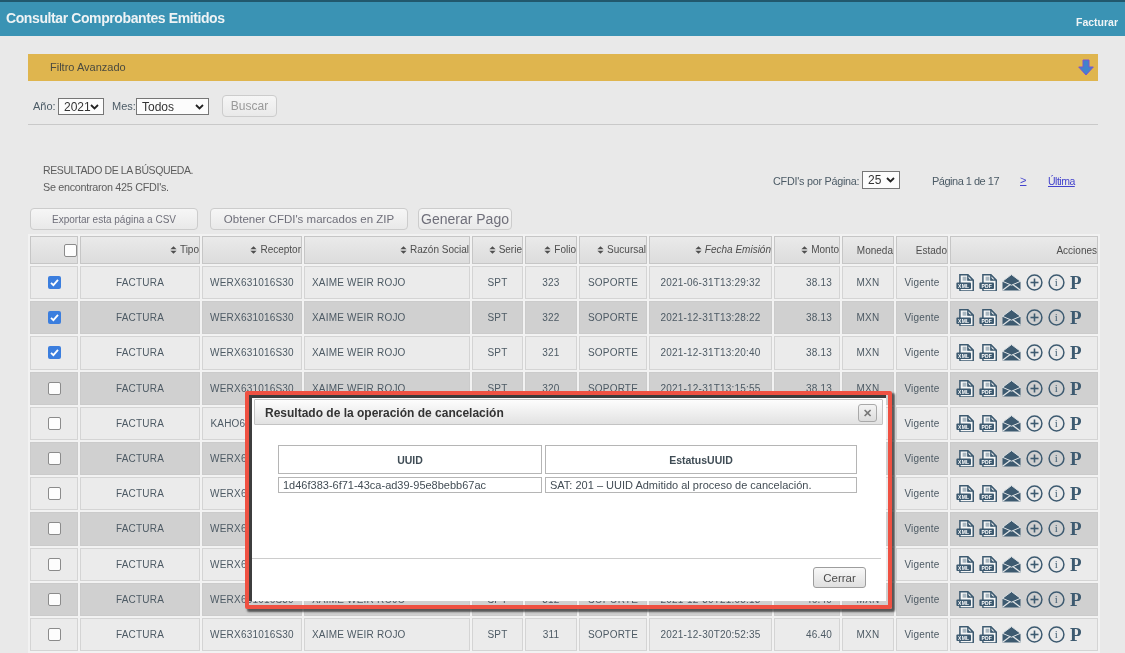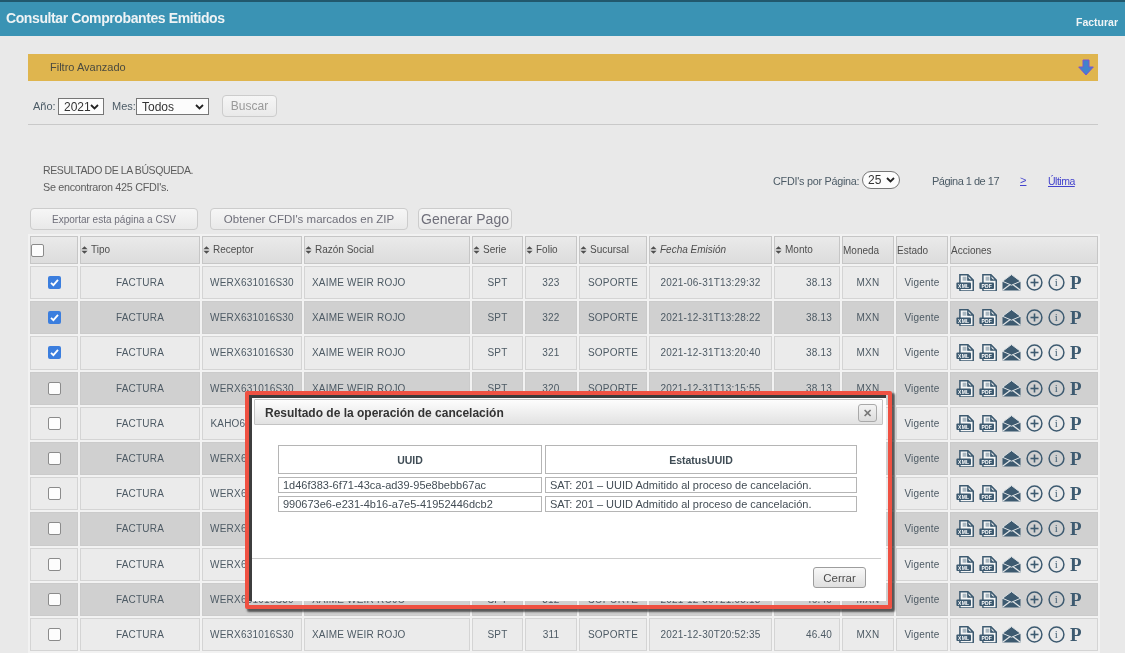--- a/index.html
+++ b/index.html
@@ -27,34 +27,34 @@
 
 .divider { position:absolute; left:28px; top:124px; width:1070px; height:1px; background:#c9c9c9; }
 
 
 .res1 { position:absolute; left:43px; top:164px; font-size:10.5px; letter-spacing:-0.4px; color:#5d5d5d; }
 .res2 { position:absolute; left:43px; top:181px; font-size:10.8px; letter-spacing:-0.3px; color:#5d5d5d; }
 
 
 .pag { position:absolute; left:0; top:0; width:1125px; height:0; font-size:10.8px; color:#4c5b66; }
 .pag .t1 { position:absolute; left:773px; top:175px; letter-spacing:-0.25px; }
-.pag .selpp { position:absolute; left:862px; top:171px; width:38px; height:18px;border-radius:9px; }
+.pag .selpp { position:absolute; left:862px; top:171px; width:38px; height:18px; }
 .pag .t2 { position:absolute; left:932px; top:175px; font-size:11px; letter-spacing:-0.5px; }
 .pag a { color:#4443cd; }
 .pag .n { position:absolute; left:1020px; top:174px; font-size:11px; }
 .pag .u { position:absolute; left:1048px; top:175px; font-size:10.5px; letter-spacing:-0.5px; }
 
 
 #b1 { position:absolute; left:30px; top:208px; width:168px; height:22px; font-size:10px; line-height:21px; color:#6f6f7a;text-align:center; }
 #b2 { position:absolute; left:210px; top:208px; width:198px; height:22px; font-size:11.5px; line-height:21px; color:#6f6f7a; }
 #b3 { position:absolute; left:418px; top:208px; width:94px; height:22px; font-size:14px; line-height:21px; color:#6f6f7a; }
 
 
 table.main { position:absolute; left:28px; top:234px; border-collapse:separate; border-spacing:2px; background:#f2f2f2; table-layout:fixed; }
-table.main th { height:28px; background:linear-gradient(#eaeaea,#dcdcdc); border:1px solid #c6c6c6; font-size:10px; font-weight:normal; color:#4e4e4e; text-align:left; vertical-align:middle; }
+table.main th { height:28px; background:linear-gradient(#eaeaea,#dcdcdc); border:1px solid #c6c6c6; font-size:10px; font-weight:normal; color:#4e4e4e; text-align:right; vertical-align:middle; }
 table.main td { height:33.2px; font-size:10px; color:#4d5a64; text-align:center; vertical-align:middle; letter-spacing:0.2px; }
 tr.lt td { background:#ebebeb; border:1px solid #d4d4d4; }
 tr.dk td { background:#d0d0d0; border:1px solid #cbcbcb; }
 table.main td.rz { text-align:left; padding-left:7px; }
 table.main td.mo { text-align:right; padding-right:7px; }
 .sa { display:inline-block; vertical-align:-1px; margin-right:3px; }
 .icons { display:flex; align-items:center; justify-content:center; gap:5px; padding-right:10px; }
 .icons .p { font-family:"Liberation Serif", serif; font-weight:bold; font-size:19px; color:#3d5a70; line-height:17px; }
 .cb { display:inline-block; width:13px; height:13px; border:1px solid #8b8b8b; border-radius:2px; background:#fdfdfd; vertical-align:middle; }
 .cbc { display:inline-block; width:13px; height:13px; border-radius:2px; background:#3b7ede; vertical-align:middle; }
@@ -743,22 +743,18 @@
         </colgroup>
       <tbody>
           <tr>
             <th>UUID</th>
             <th>EstatusUUID</th>
           </tr>
       <tr>
             <td>1d46f383-6f71-43ca-ad39-95e8bebb67ac</td>
             <td>SAT: 201 – UUID Admitido al proceso de cancelación.</td>
           </tr>
-      <tr>
-            <td>990673e6-e231-4b16-a7e5-41952446dcb2</td>
-            <td>SAT: 201 – UUID Admitido al proceso de cancelación.</td>
-          </tr>
     </tbody>
       </table>
     <div class="mhr"></div>
     <span class="btn" id="cerrar">Cerrar</span>
   </div>
 </div>
 
 </body></html>

